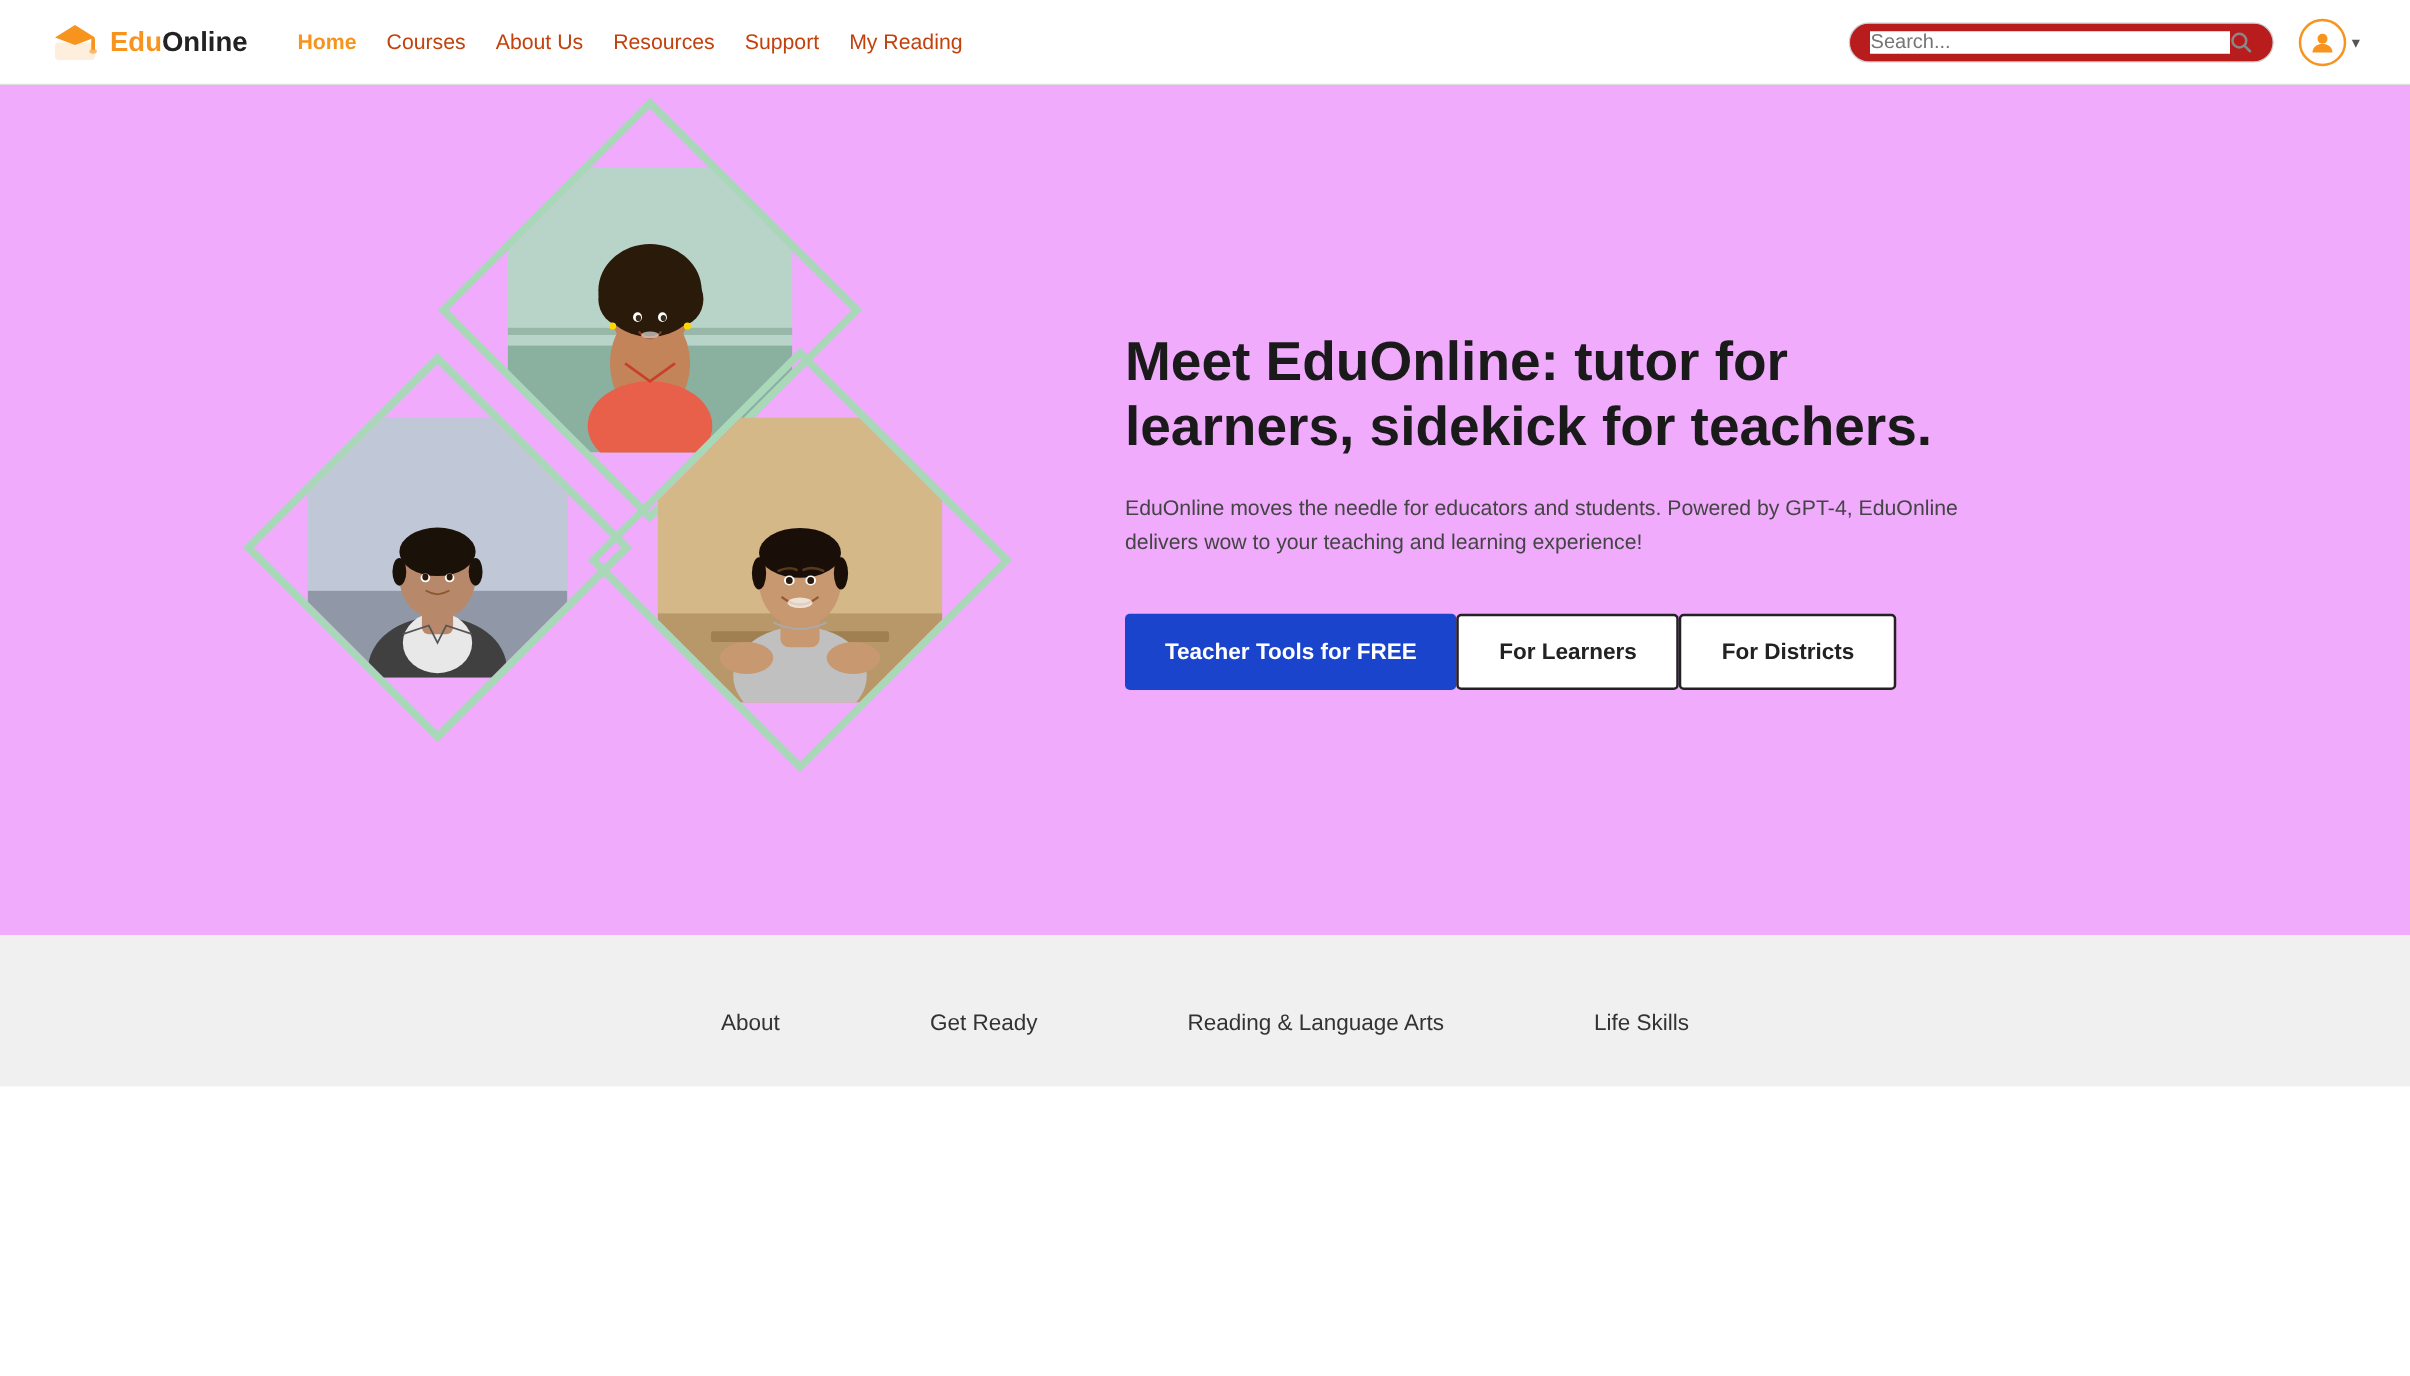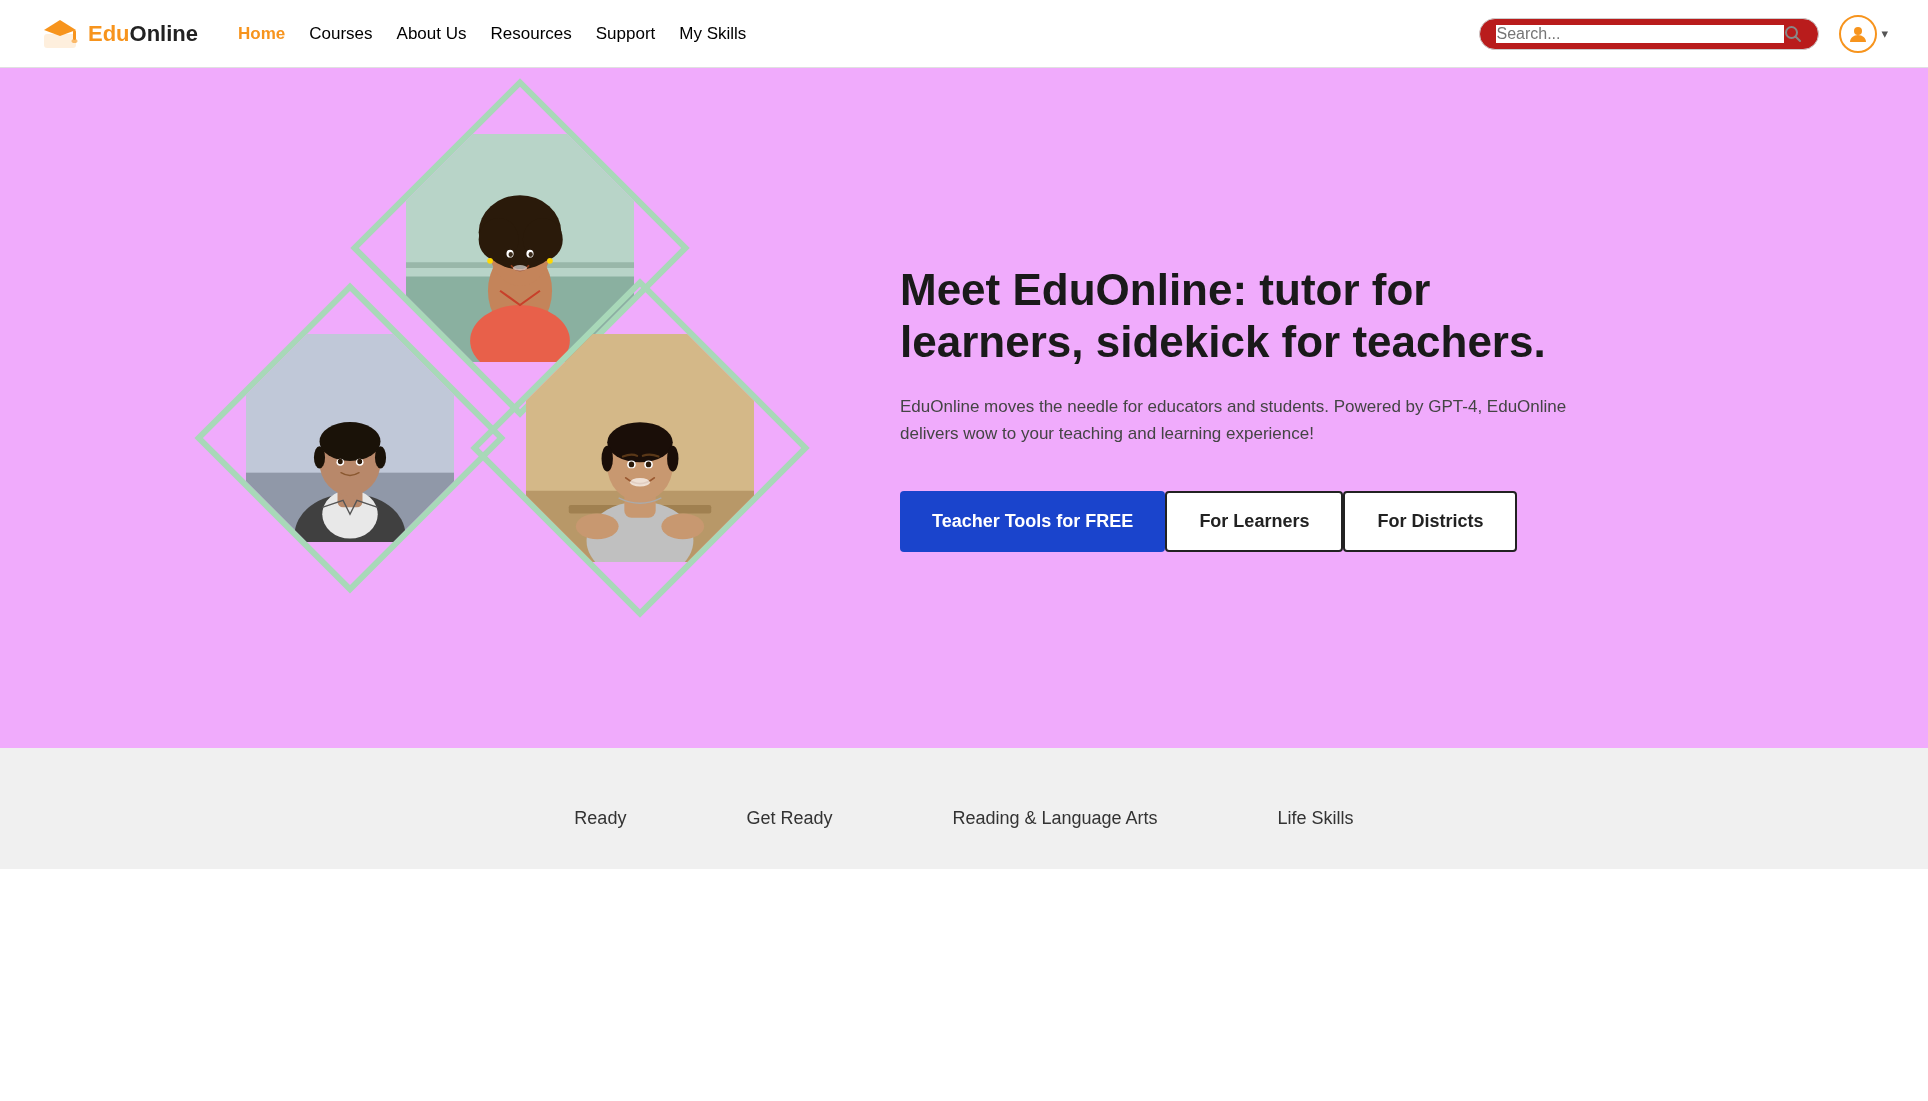--- a/index.html
+++ b/index.html
@@ -34,21 +34,21 @@
     }
     .logo-text span { color: #f7941d; }
     .navbar-nav {
       display: flex;
       align-items: center;
       gap: 24px;
       flex: 1;
     }
     .nav-item {
       font-size: 17px;
-      color: #000000;
+      color: #c2410c;
       cursor: pointer;
       text-decoration: none;
       font-weight: 500;
     }
     .nav-item.active { color: #f7941d; font-weight: 700; }
     .navbar-right {
       display: flex;
       align-items: center;
       gap: 20px;
     }
@@ -238,21 +238,21 @@
     </svg>
     <span class="logo-text"><span style="color:#f7941d">Edu</span><span style="color:#222">Online</span></span>
   </a>
 
   <div class="navbar-nav">
     <a class="nav-item active">Home</a>
     <a class="nav-item">Courses</a>
     <a class="nav-item">About Us</a>
     <a class="nav-item">Resources</a>
     <a class="nav-item">Support</a>
-    <a class="nav-item">My Skills</a>
+    <a class="nav-item">My Reading</a>
   </div>
 
   <div class="navbar-right">
     <div class="search-box">
       <input type="text" placeholder="Search..." style="">
       <button class="search-icon-btn">
         <svg width="18" height="18" viewBox="0 0 18 18" fill="none">
           <circle cx="7.5" cy="7.5" r="5.5" stroke="#888" stroke-width="2"></circle>
           <line x1="11.5" y1="11.5" x2="16" y2="16" stroke="#888" stroke-width="2" stroke-linecap="round"></line>
         </svg>
@@ -385,18 +385,18 @@
     <div class="hero-buttons">
       <button class="btn-teacher">Teacher Tools for FREE</button>
       <button class="btn-outline">For Learners</button>
       <button class="btn-outline">For Districts</button>
     </div>
   </div>
 </section>
 
 <section class="bottom-section">
   <div class="categories">
-    <span class="category-item">Ready</span>
+    <span class="category-item">About</span>
     <span class="category-item">Get Ready</span>
     <span class="category-item">Reading &amp; Language Arts</span>
     <span class="category-item">Life Skills</span>
   </div>
 </section>
 
 </body></html>

